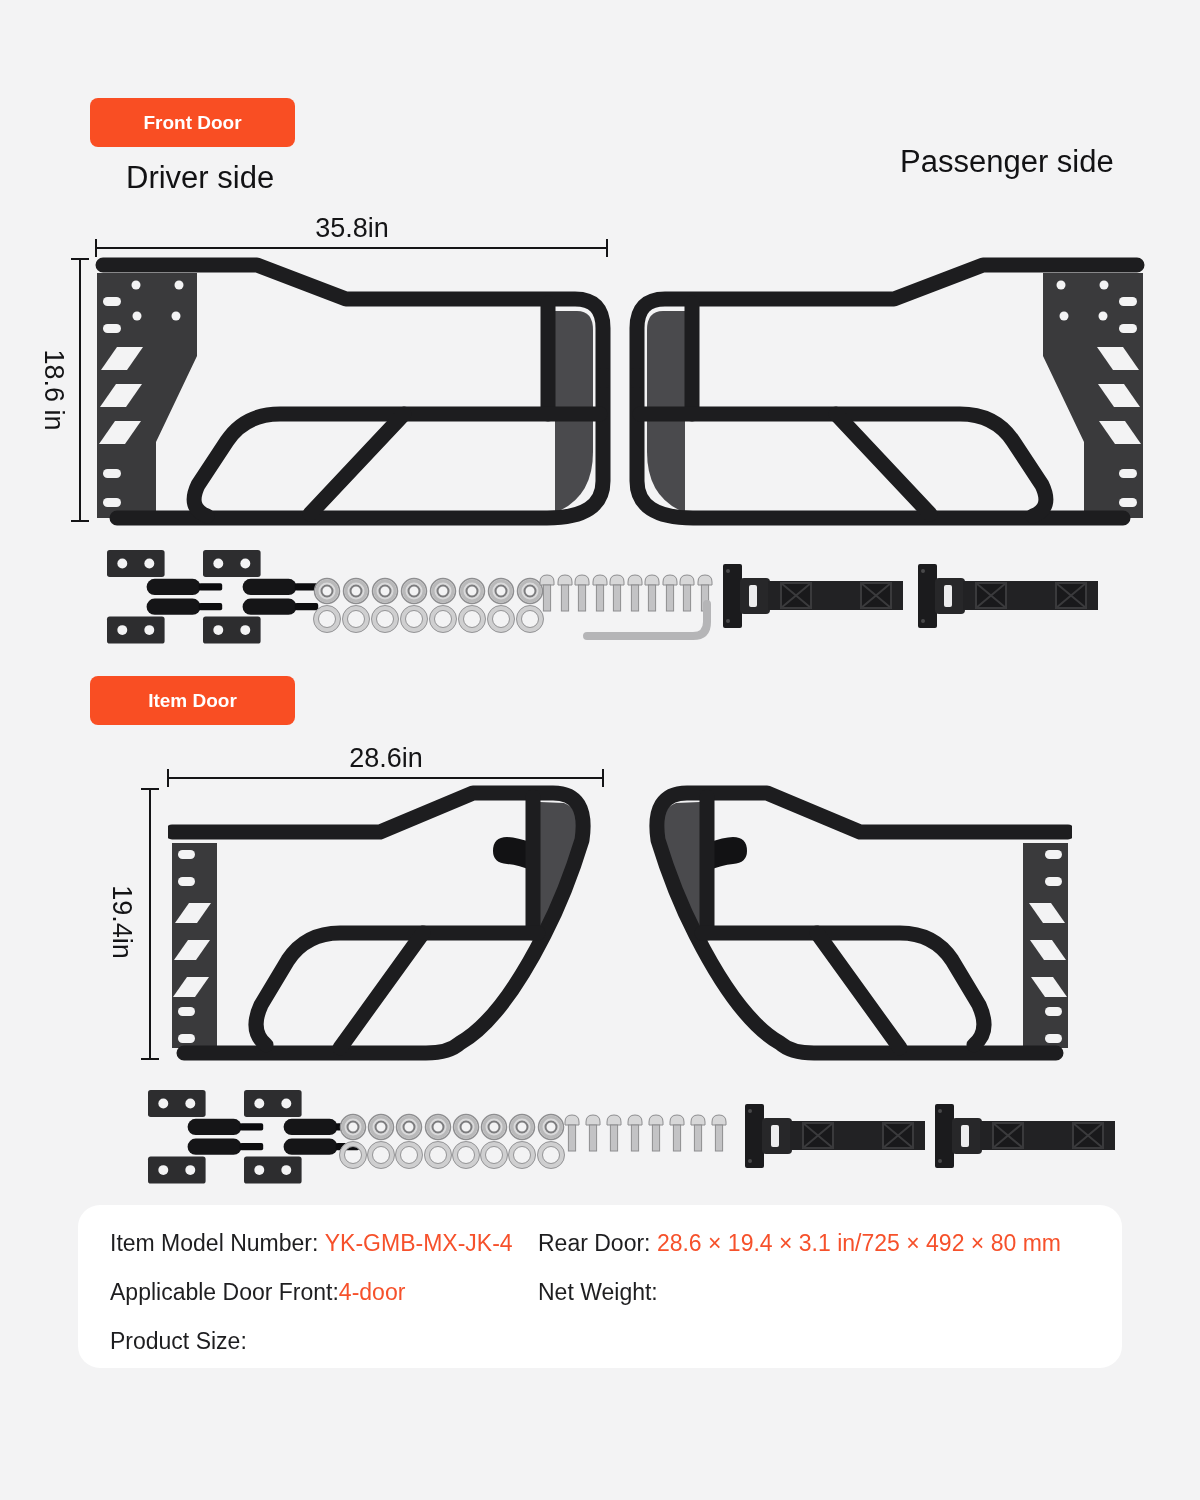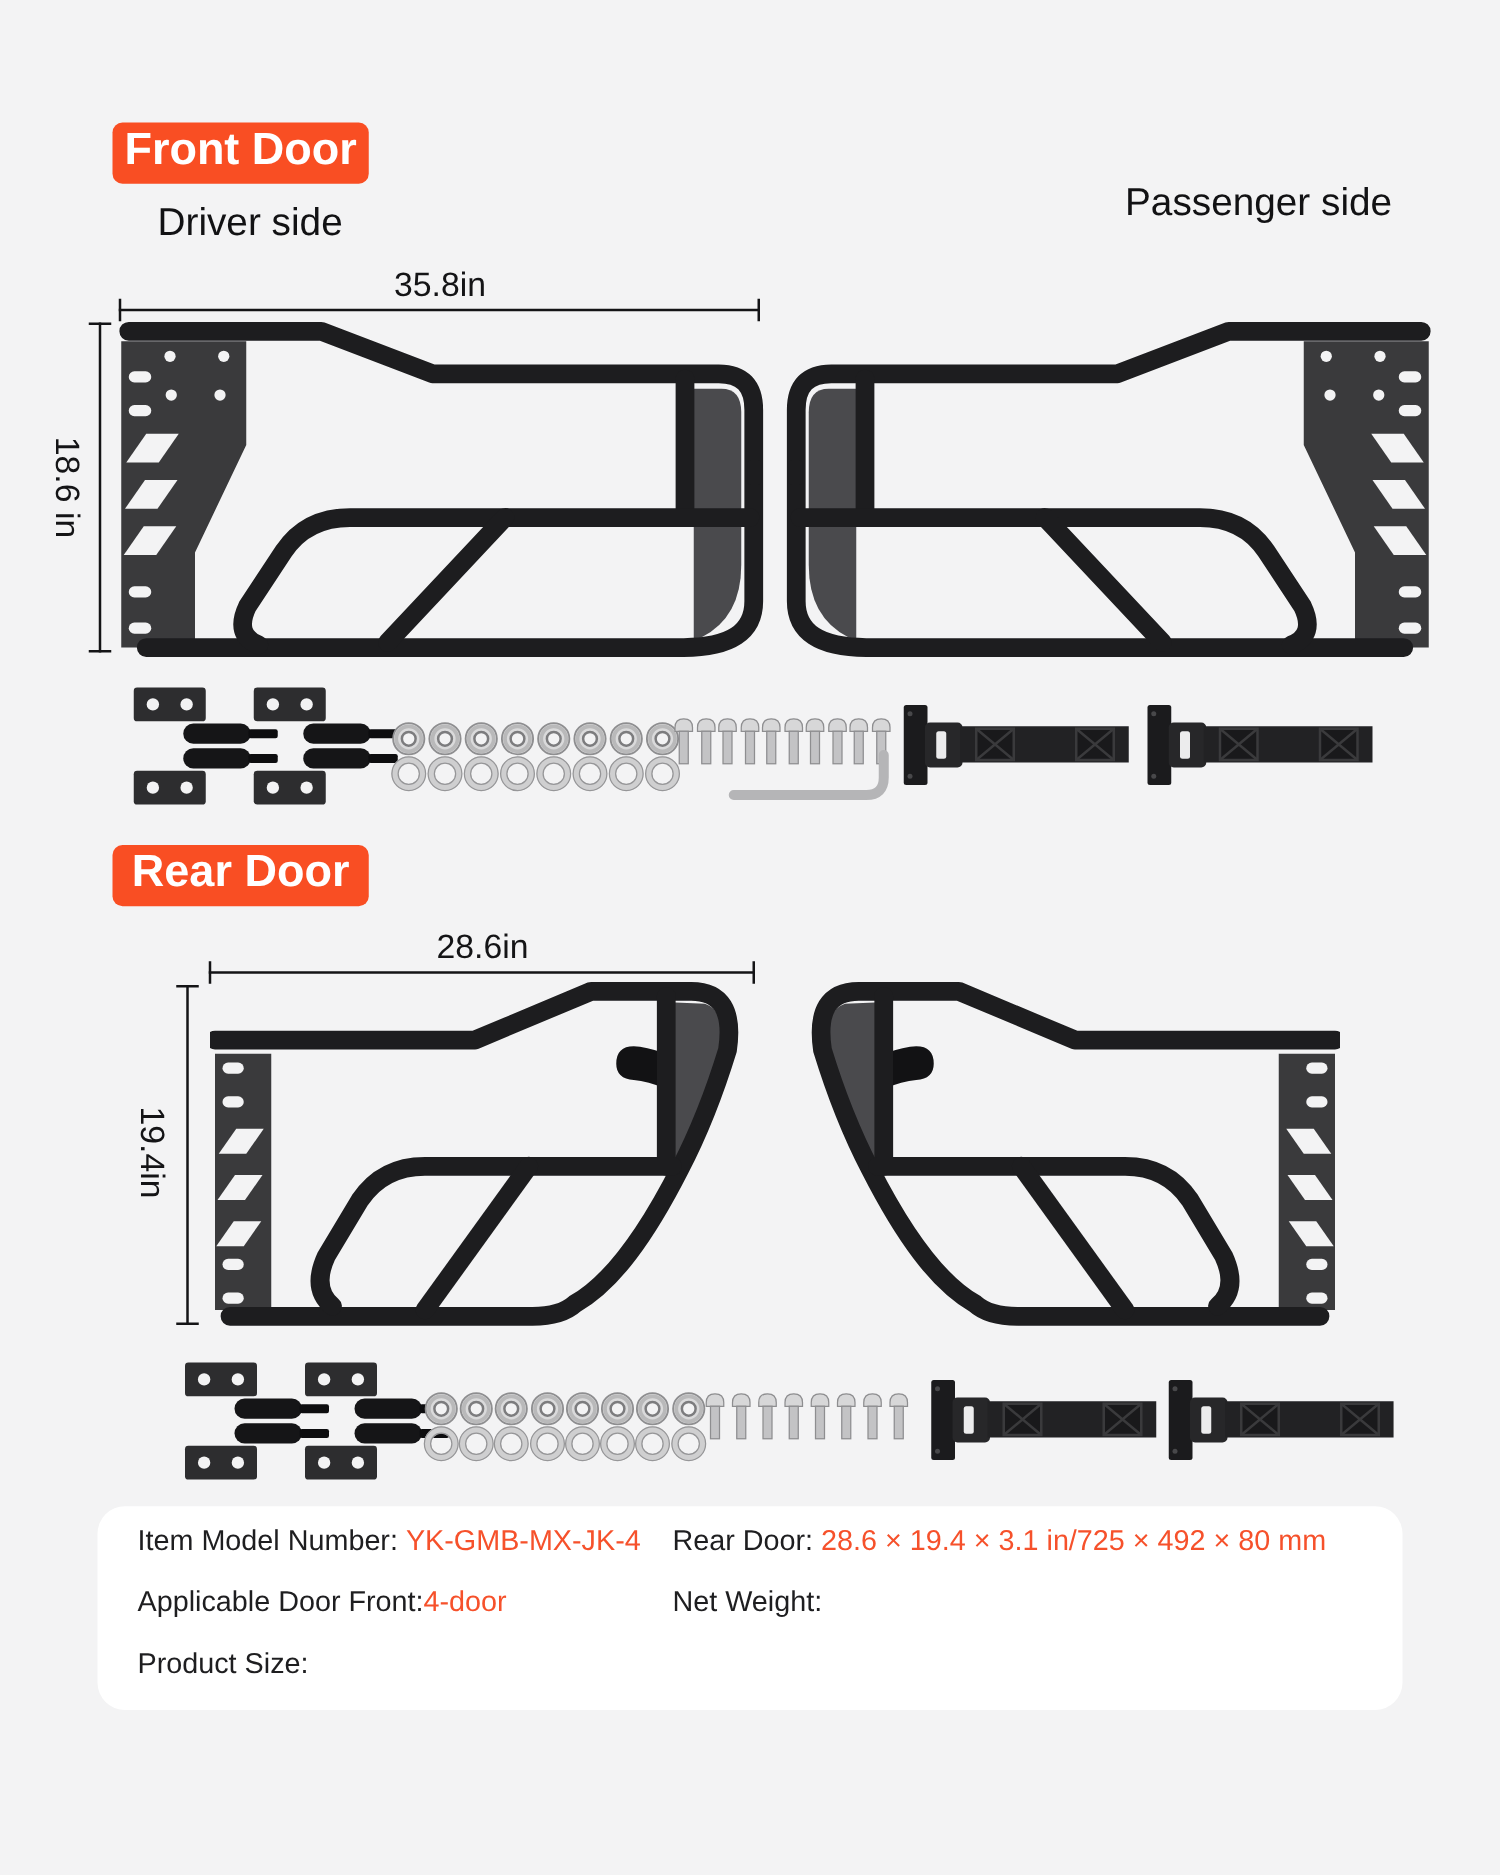--- a/index.html
+++ b/index.html
@@ -1,32 +1,32 @@
 <!DOCTYPE html>
 <html><head>
 <meta charset="utf-8">
 <style>
   html,body{margin:0;padding:0}
   body{width:1200px;height:1500px;background:#F3F3F4;font-family:"Liberation Sans",sans-serif;position:relative;overflow:hidden}
   .abs{position:absolute}
   .badge{position:absolute;width:205px;height:49px;background:#F94E23;color:#fff;border-radius:8px;
-         display:flex;justify-content:center;font-size:36px;font-weight:700}
+         display:flex;align-items:center;justify-content:center;font-size:19px;font-weight:700}
   .sidelabel{position:absolute;font-size:31px;color:#121214}
   .hdim{position:absolute;height:2px;background:#141416}
   .hdim::before,.hdim::after{content:"";position:absolute;width:2px;height:18px;background:#141416;top:-8px}
   .hdim::before{left:0}.hdim::after{right:0}
   .vdim{position:absolute;width:2px;background:#141416}
   .vdim::before,.vdim::after{content:"";position:absolute;height:2px;width:18px;background:#141416;left:-8px}
   .vdim::before{top:0}.vdim::after{bottom:0}
   .dimlabel{position:absolute;font-size:27px;color:#141416;white-space:nowrap;transform:translate(-50%,-50%)}
   .dimlabel.rot{transform:translate(-50%,-50%) rotate(90deg)}
   .mirror{transform:scaleX(-1)}
   .card{position:absolute;left:78px;top:1205px;width:1044px;height:163px;background:#FFFFFF;border-radius:22px}
   .speccol{position:absolute;top:1219px;font-size:23px;color:#1E1E20}
-  .speccol .row{height:49px;display:flex;white-space:pre}
+  .speccol .row{height:49px;display:flex;align-items:center;white-space:pre}
   .speccol .val{color:#F6512B}
 </style>
 </head>
 <body>
 
 <svg width="0" height="0" style="position:absolute" aria-hidden="true">
   <defs>
     <g id="front-door-shape">
       <path d="M2 17 H102 V100 L61 186 V262 H2 Z" fill="#3A3A3C"></path>
       <g fill="#F3F3F4">
@@ -171,21 +171,21 @@
       <use href="#screw" transform="translate(575,28)"></use>
     <use href="#screw" transform="translate(592,28)"></use>
       <use href="#screw" transform="translate(610,28)"></use>
   </g>
   <path d="M492 88 H598 Q612 88 612 74 V56" stroke="#B5B5B7" stroke-width="8" fill="none" stroke-linecap="round"></path>
   <use href="#strap" transform="translate(628,16)"></use>
   <use href="#strap" transform="translate(823,16)"></use>
 </svg>
 
 <div class="badge" style="left:90px;top:676px">
-  <span>Rear Door</span>
+  <span>Item Door</span>
 </div>
 
 <div class="dimlabel" style="left:386px;top:758px">28.6in</div>
 <div class="hdim" style="left:167px;top:777px;width:437px"></div>
 
 <div class="dimlabel rot" style="left:121px;top:922px">19.4in</div>
 <div class="vdim" style="left:149px;top:788px;height:272px"></div>
 
 <svg class="abs" style="left:168px;top:783px" width="449" height="281" viewBox="0 0 449 281">
     <use href="#rear-door-shape"></use>

